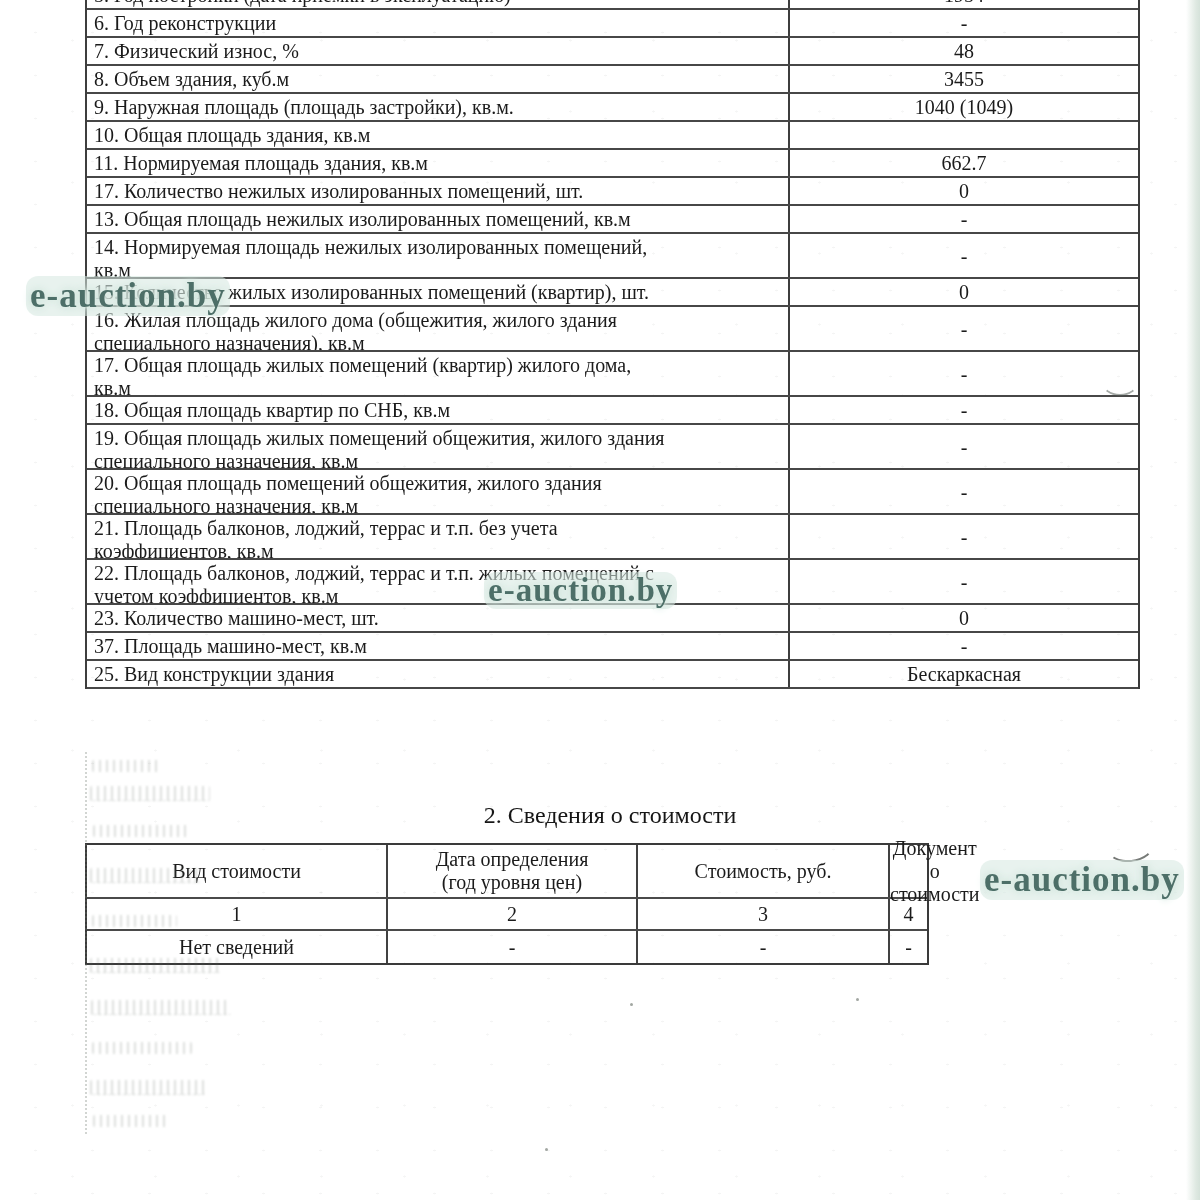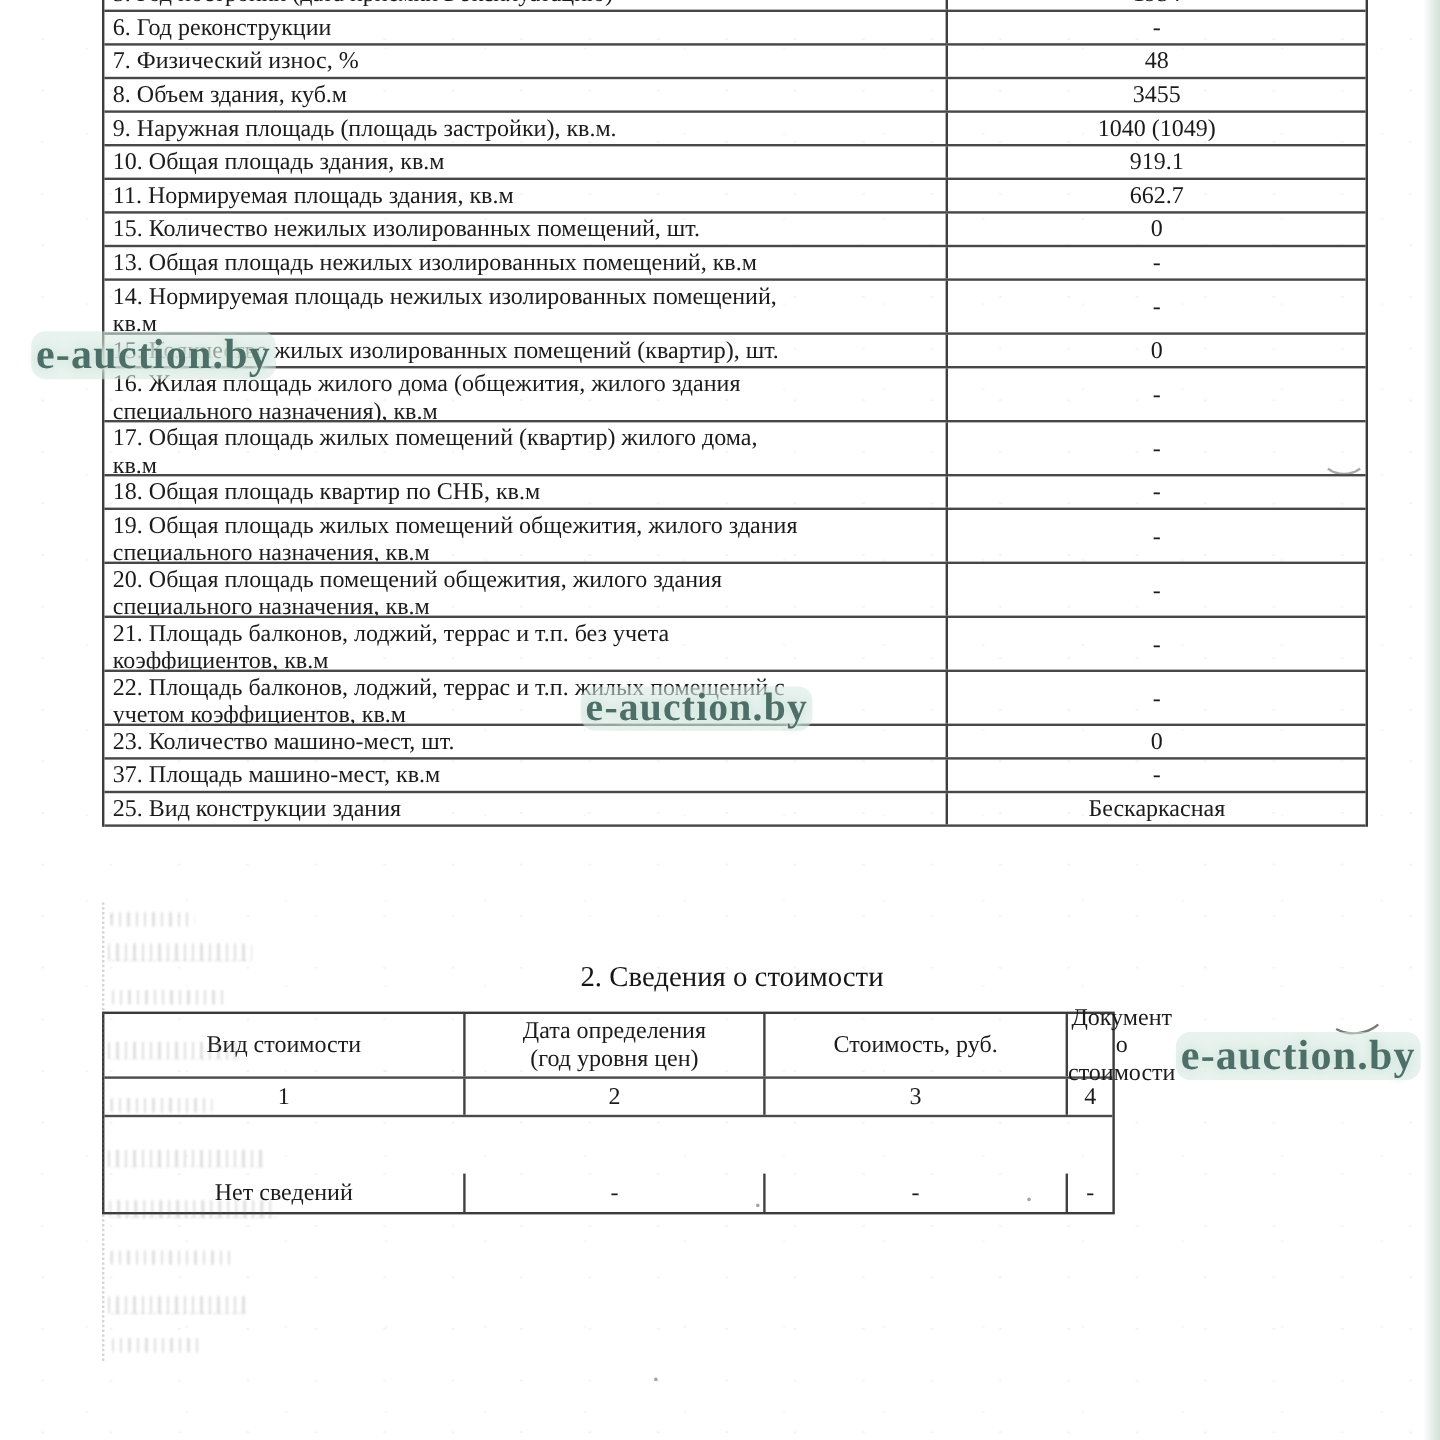--- a/index.html
+++ b/index.html
@@ -55,21 +55,21 @@
   .s2-title{
     position:absolute;left:85px;top:802px;width:1050px;
     text-align:center;font-size:24px;color:#161616;
   }
   .t2{
     position:absolute;left:85px;top:843px;width:844px;
     border:2px solid #3a3a3a;box-sizing:border-box;
   }
   .t2 .hrow{display:flex;height:52px;border-bottom:2px solid #4a4a4a;}
   .t2 .nrow{display:flex;height:30px;border-bottom:2px solid #4a4a4a;}
-  .t2 .drow{display:flex;height:32px;margin-top:47px;}
+  .t2 .drow{display:flex;height:32px;}
   .t2 .c{
     box-sizing:border-box;display:flex;align-items:center;justify-content:center;
     text-align:center;font-size:20px;line-height:23px;
     border-right:2px solid #414141;
   }
   .t2 .c:last-child{border-right:none;}
   .t2 .c1{flex:0 0 301px;}
   .t2 .c2{flex:0 0 250px;}
   .t2 .c3{flex:0 0 252px;}
   .t2 .c4{flex:1;}
@@ -130,28 +130,27 @@
       <div class="row r1">
         <div class="lbl">8. Объем здания, куб.м</div>
         <div class="val">3455</div>
       </div>
       <div class="row r1">
         <div class="lbl">9. Наружная площадь (площадь застройки), кв.м.</div>
         <div class="val">1040 (1049)</div>
       </div>
       <div class="row r1">
         <div class="lbl">10. Общая площадь здания, кв.м</div>
-        <div class="val">919.1</div>
       </div>
       <div class="row r1">
         <div class="lbl">11. Нормируемая площадь здания, кв.м</div>
         <div class="val">662.7</div>
       </div>
       <div class="row r1">
-        <div class="lbl">15. Количество нежилых изолированных помещений, шт.</div>
+        <div class="lbl">17. Количество нежилых изолированных помещений, шт.</div>
         <div class="val">0</div>
       </div>
       <div class="row r1">
         <div class="lbl">13. Общая площадь нежилых изолированных помещений, кв.м</div>
         <div class="val">-</div>
       </div>
       <div class="row r2">
         <div class="lbl">14. Нормируемая площадь нежилых изолированных помещений,<br>кв.м</div>
         <div class="val">-</div>
       </div>

